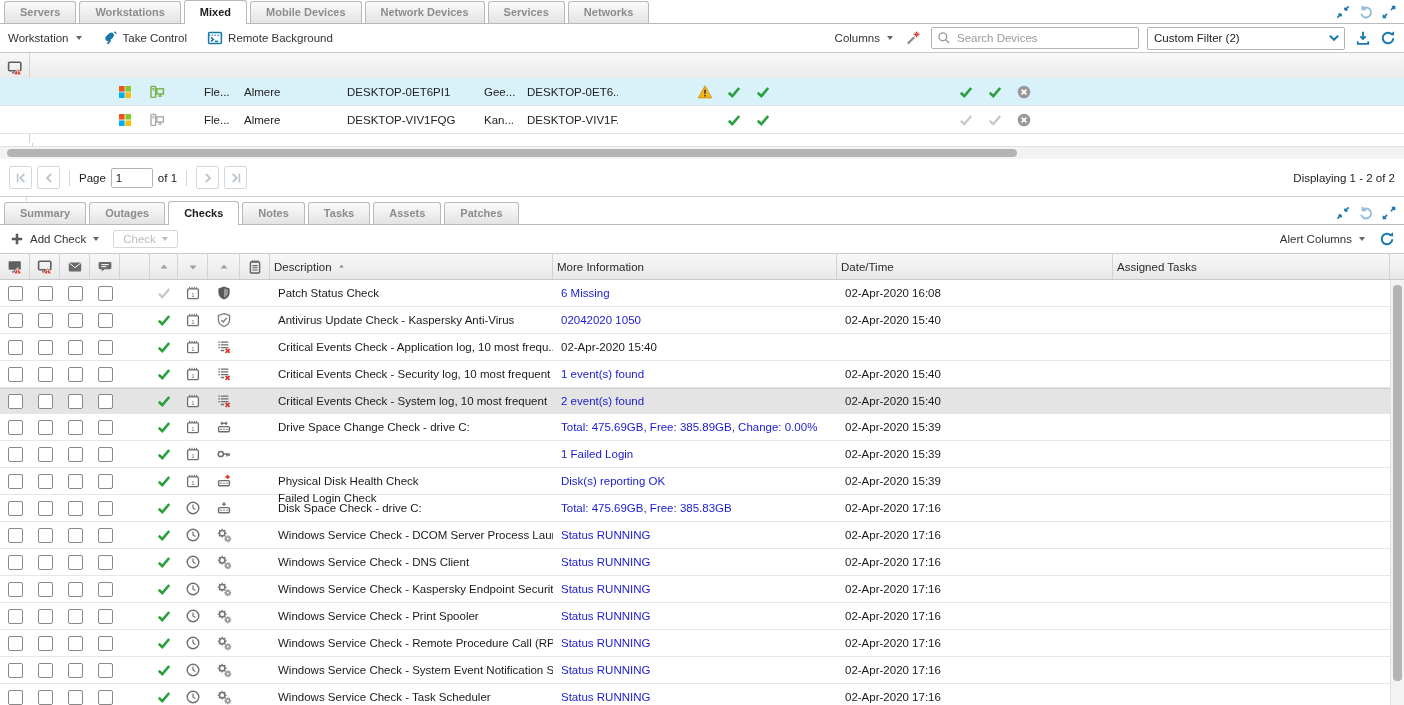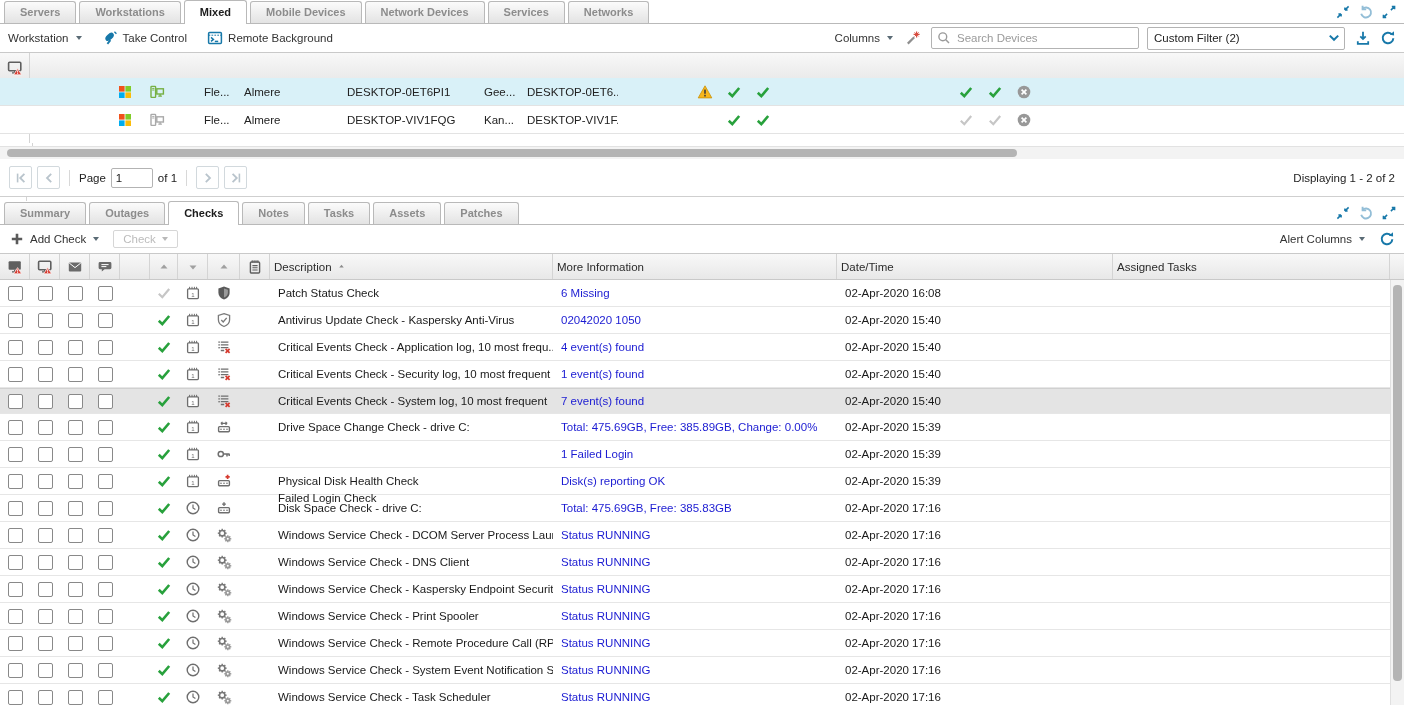--- a/index.html
+++ b/index.html
@@ -996,23 +996,20 @@
               <rect x="2.4" y="2.4" width="1.4" height="1.4" fill="#6e6e6e"></rect>
               <rect x="2.4" y="5.2" width="1.4" height="1.4" fill="#6e6e6e"></rect>
               <rect x="2.4" y="8" width="1.4" height="1.4" fill="#6e6e6e"></rect>
               <path d="M4.8 3.1h7.6M4.8 5.9h7.6M4.8 8.7h7.6M4.8 11.5h3.4" stroke="#6e6e6e" stroke-width="1.3"></path>
               <path d="M9.6 9.8l4 4M13.6 9.8l-4 4" stroke="#d63a2f" stroke-width="1.7"></path>
             </svg>
           </span>
         </div>
         <div class="ccell center" style="width: 30px;"></div>
         <div class="ccell" style="width: 283px;">Critical Events Check - Application log, 10 most frequ...</div>
-        <div class="ccell" style="width: 284px;">
-          <span class="link">4 event(s) found</span>
-        </div>
         <div class="ccell" style="width: 276px;">02-Apr-2020 15:40</div>
         <div class="ccell" style="width: 277px;"></div>
       </div>
       <div class="crow">
         <div class="ccell center" style="width: 30px;">
           <div class="cb"></div>
         </div>
         <div class="ccell center" style="width: 30px;">
           <div class="cb"></div>
         </div>
@@ -1095,21 +1092,21 @@
               <rect x="2.4" y="5.2" width="1.4" height="1.4" fill="#6e6e6e"></rect>
               <rect x="2.4" y="8" width="1.4" height="1.4" fill="#6e6e6e"></rect>
               <path d="M4.8 3.1h7.6M4.8 5.9h7.6M4.8 8.7h7.6M4.8 11.5h3.4" stroke="#6e6e6e" stroke-width="1.3"></path>
               <path d="M9.6 9.8l4 4M13.6 9.8l-4 4" stroke="#d63a2f" stroke-width="1.7"></path>
             </svg>
           </span>
         </div>
         <div class="ccell center" style="width: 30px;"></div>
         <div class="ccell" style="width: 283px;">Critical Events Check - System log, 10 most frequent</div>
         <div class="ccell" style="width: 284px;">
-          <span class="link">7 event(s) found</span>
+          <span class="link">2 event(s) found</span>
         </div>
         <div class="ccell" style="width: 276px;">02-Apr-2020 15:40</div>
         <div class="ccell" style="width: 277px;"></div>
       </div>
       <div class="crow">
         <div class="ccell center" style="width: 30px;">
           <div class="cb"></div>
         </div>
         <div class="ccell center" style="width: 30px;">
           <div class="cb"></div>

